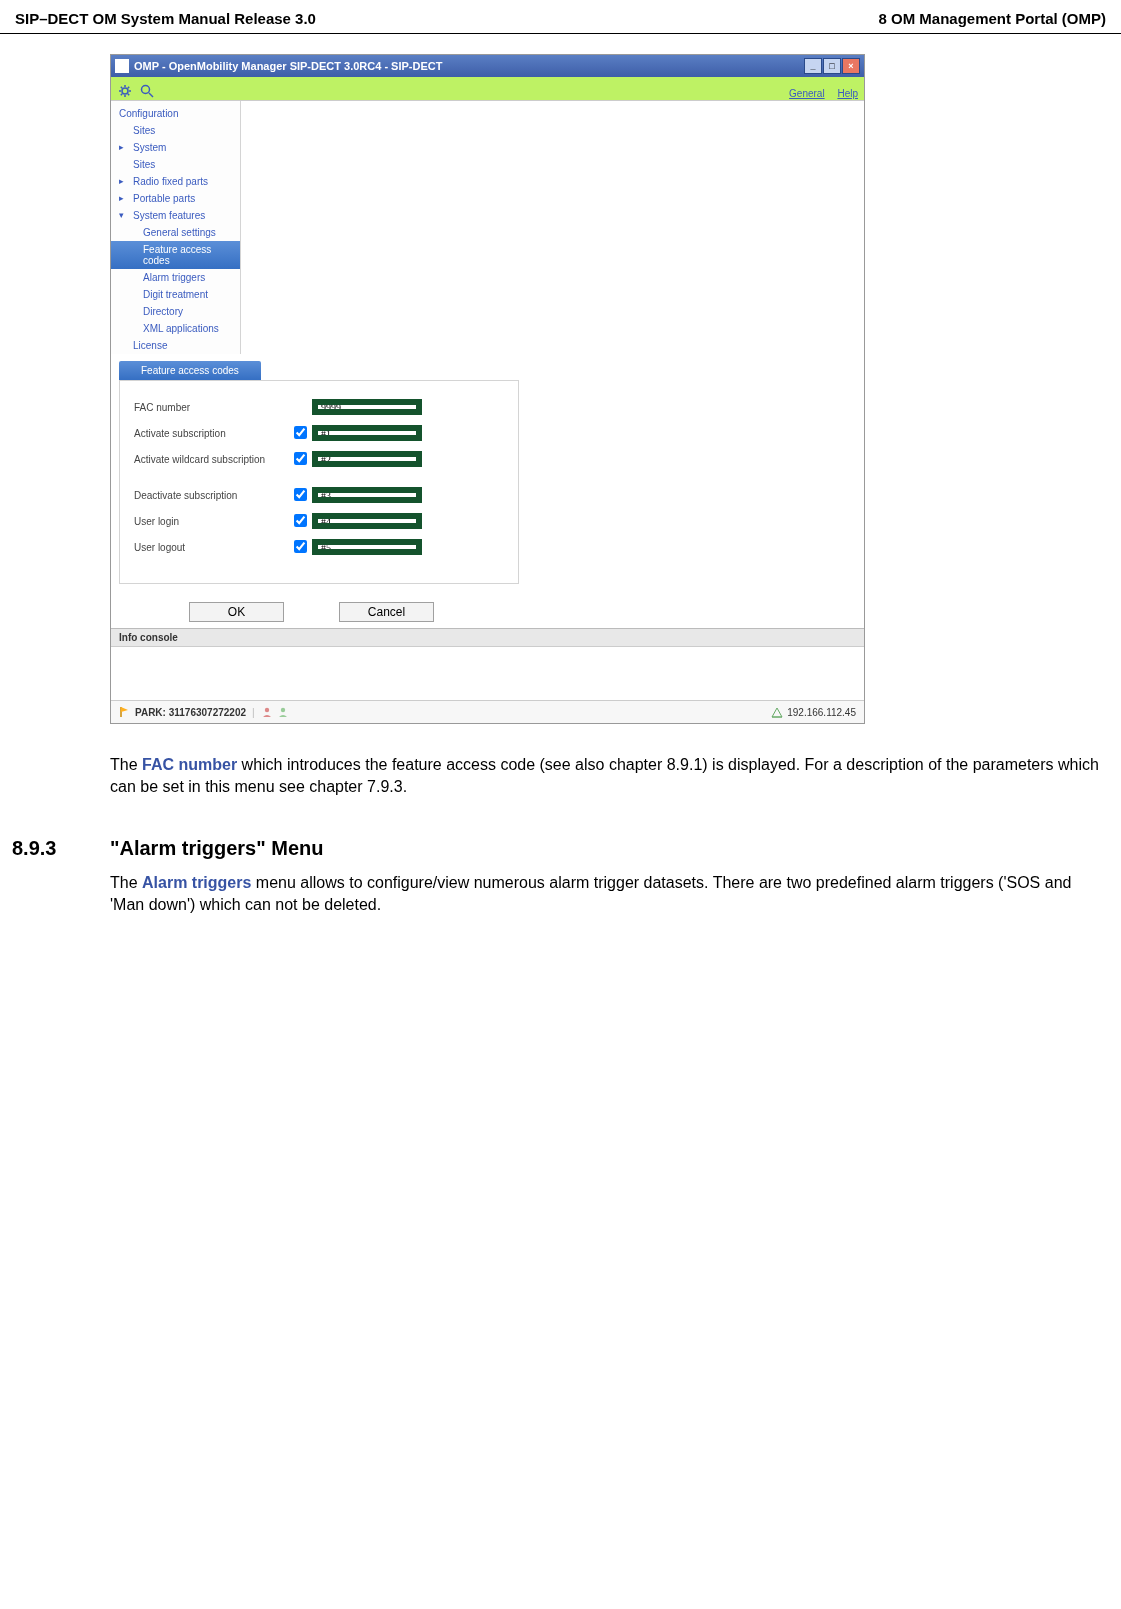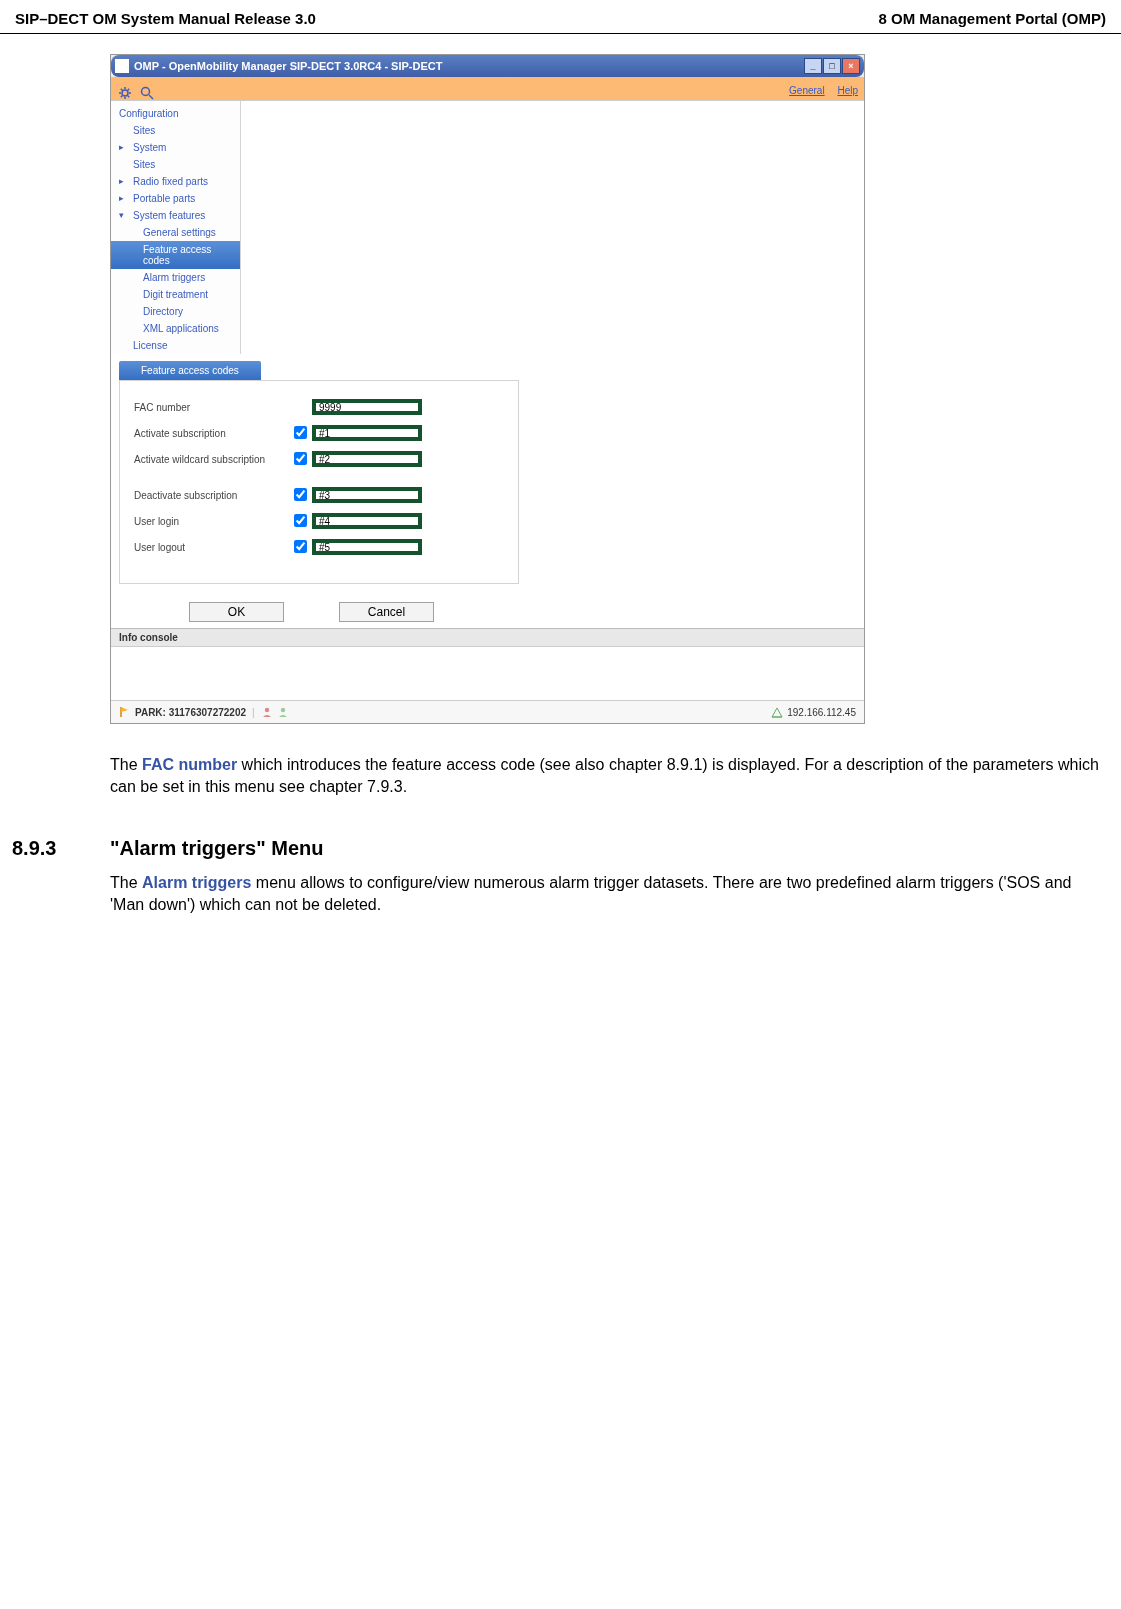--- a/index.html
+++ b/index.html
@@ -30,21 +30,20 @@
   }
   .titlebar {
     background: linear-gradient(to bottom, #5a7fc4, #3e5ea8);
     color: #fff;
     font-size: 11px;
     display: flex;
     align-items: center;
     padding: 2px 4px;
     height: 22px;
     font-weight: bold;
-    border-radius: 8px;
   }
   .titlebar .app-icon {
     width: 14px;
     height: 14px;
     background: #fff;
     margin-right: 5px;
     display: inline-block;
   }
   .titlebar .win-controls {
     margin-left: auto;
@@ -58,25 +57,25 @@
     border: 1px solid #2a4a8a;
     display: flex;
     align-items: center;
     justify-content: center;
     font-size: 9px;
     color: #000;
     margin-left: 1px;
   }
   .win-btn.close { background: #e97762; color:#fff; }
   .toolbar {
-    background: #fdba74;
+    background: #bef264;
     height: 24px;
     display: flex;
-    align-items: flex-start;
-    padding: 8px 6px;
+    align-items: flex-end;
+    padding: 1px 6px;
     border-bottom: 1px solid #ccc;
   }
   .toolbar .tool-icon { width:16px; height:16px; margin-right:6px; }
   .tool-icon svg { width:16px; height:16px; }
   .toolbar .right-links {
     margin-left: auto;
     font-size: 10px;
     color: #3a5bbf;
   }
   .toolbar .right-links span { margin-left: 10px; text-decoration: underline; cursor:pointer; }
@@ -141,23 +140,24 @@
   .form-row {
     display:flex;
     align-items:center;
     margin-bottom:10px;
   }
   .form-row .lbl { width: 160px; color:#444; }
   .form-row .cb { width:18px; }
   .form-row input[type=text]{
     width: 110px;
     font-size:10px;
-    border:4px solid #14532d;
+    border:6px solid #14532d;
     padding:1px 3px;
     height:16px;
+    font-family:Liberation Serif, serif;
   }
   .panel-buttons {
     margin-top: 18px;
     display:flex;
     gap: 55px;
     padding-left: 70px;
   }
   .panel-buttons button {
     width: 95px;
     height: 20px;

